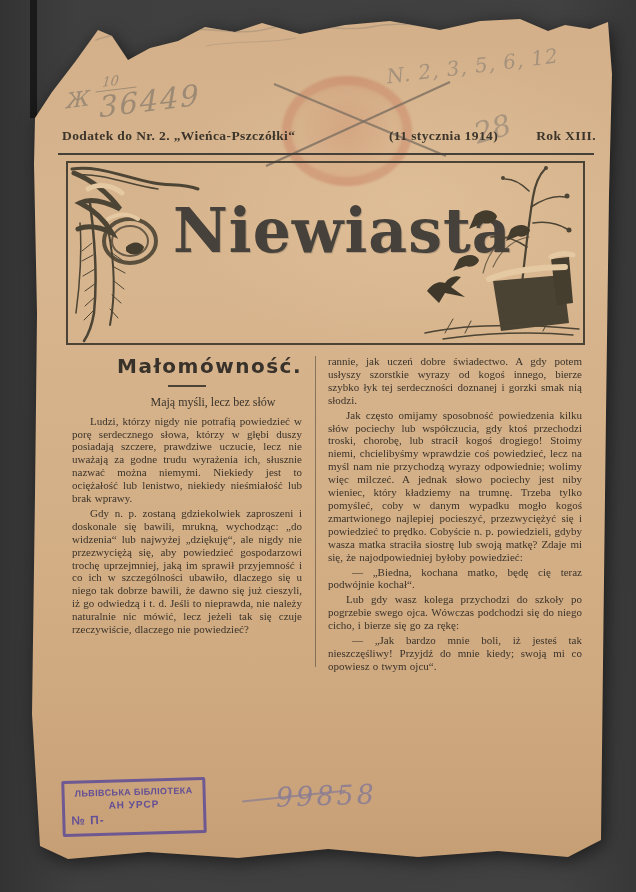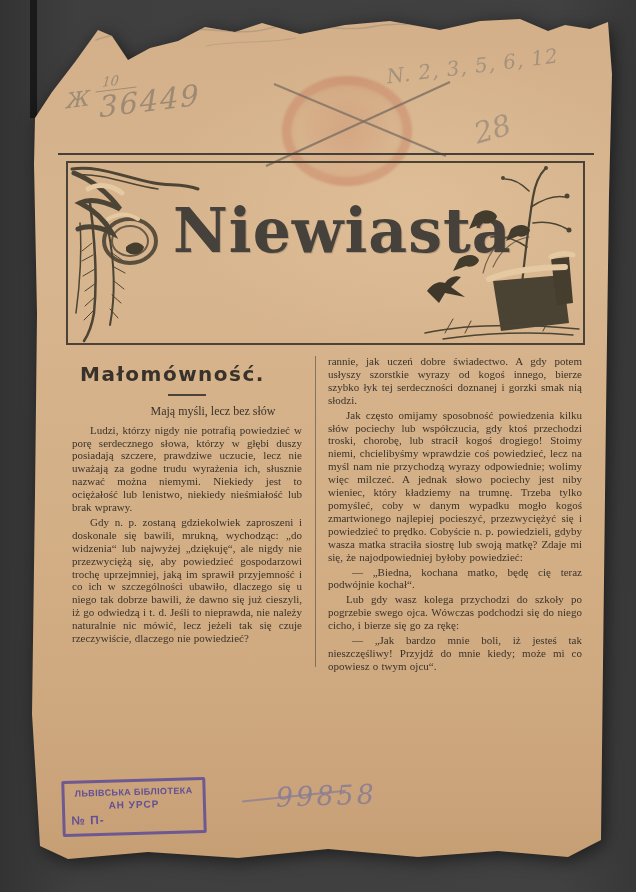--- a/index.html
+++ b/index.html
@@ -75,21 +75,21 @@
   .illo{position:absolute;top:0;height:180px;}
   .illo-left{left:0;width:132px;}
   .illo-right{right:0;width:160px;}
   
   .article{position:absolute;left:44px;top:340px;width:510px;display:flex;align-items:stretch;color:#3a332a;}
   .col-left{width:230px;}
   .col-divider{width:1px;background:rgba(92,82,66,.65);margin:2px 12px 6px 13px;}
   .col-right{width:254px;}
   .article-title{
     font-family:"DejaVu Sans", sans-serif;font-weight:bold;font-size:20px;letter-spacing:1.5px;
-    text-align:left;margin:8px;color:#38322a;
+    text-align:right;margin:0;color:#38322a;
   }
   .title-divider{width:38px;height:2px;background:#4a4336;margin:7px auto 9px;}
   .epigraph{font-size:12px;line-height:13.6px;margin-bottom:5px;text-align:center;}
   .epigraph .eline1{margin-left:52px;}
   .epigraph .eline2{margin-left:36px;}
   .para{font-size:11px;line-height:12.9px;text-align:justify;margin:2px 0 0;text-indent:18px;
         word-spacing:.5px;}
   .para.flush{text-indent:0;}
   .para.quote{text-indent:24px;}
   .col-right .para:first-child{margin-top:1px;}
@@ -117,20 +117,25 @@
   </div>
   <div class="pencil pencil-tr1">N. 2, 3, 5, 6, 12</div>
   <div class="pencil pencil-tr2">28</div>
 
   <div class="red-stamp"></div>
   <svg class="cross-lines" width="196" height="128">
     <line x1="6" y1="106" x2="190" y2="22" stroke="rgba(122,110,96,.8)" stroke-width="2"></line>
     <line x1="14" y1="24" x2="186" y2="96" stroke="rgba(122,110,96,.75)" stroke-width="2"></line>
   </svg>
 
+  <div class="header-row">
+    <span class="h-supp">Dodatek do Nr. 2. „Wieńca-Pszczółki“</span>
+    <span class="h-date">(11 stycznia 1914)</span>
+    <span class="h-vol">Rok XIII.</span>
+  </div>
   <div class="header-rule"></div>
 
   <div class="masthead">
     <svg class="illo illo-left" viewBox="0 0 132 180">
       <g stroke="#4c4434" fill="none" stroke-linecap="round">
         <path d="M4,6 C30,2 55,14 86,20 C100,23 116,20 130,26" stroke-width="3"></path>
         <path d="M10,12 C36,10 60,22 90,26" stroke-width="1.5"></path>
         <path d="M6,10 C26,18 40,30 52,46 C40,40 24,34 12,40 C24,46 36,56 44,70 C32,64 20,62 10,66" stroke-width="5"></path>
         <ellipse cx="62" cy="78" rx="26" ry="22" stroke-width="4" opacity="0.9"></ellipse>
         <ellipse cx="62" cy="78" rx="18" ry="15" stroke-width="2" opacity="0.8"></ellipse>
@@ -185,21 +190,21 @@
             <p class="para">Gdy n. p. zostaną gdziekolwiek zaproszeni i doskonale się bawili, mrukną, wychodząc: „do widzenia“ lub najwyżej „dziękuję“, ale nigdy nie przezwyciężą się, aby powiedzieć gospodarzowi trochę uprzejmniej, jaką im sprawił przyjemność i co ich w szczególności ubawiło, dlaczego się u niego tak dobrze bawili, że dawno się już cieszyli, iż go odwiedzą i t. d. Jeśli to nieprawda, nie należy naturalnie nic mówić, lecz jeżeli tak się czuje rzeczywiście, dlaczego nie powiedzieć?</p>
           </div>
     </div>
     <div class="col-divider"></div>
     <div class="col-right">
       <div>
             <p class="para flush">rannie, jak uczeń dobre świadectwo. A gdy potem usłyszy szorstkie wyrazy od kogoś innego, bierze szybko łyk tej serdeczności doznanej i gorzki smak nią słodzi.</p>
             <p class="para">Jak często omijamy sposobność powiedzenia kilku słów pociechy lub współczucia, gdy ktoś przechodzi troski, chorobę, lub stracił kogoś drogiego! Stoimy niemi, chcielibyśmy wprawdzie coś powiedzieć, lecz na myśl nam nie przychodzą wyrazy odpowiednie; wolimy więc milczeć. A jednak słowo pociechy jest niby wieniec, który kładziemy na trumnę. Trzeba tylko pomyśleć, coby w danym wypadku mogło kogoś zmartwionego najlepiej pocieszyć, przezwyciężyć się i powiedzieć to prędko. Cobyście n. p. powiedzieli, gdyby wasza matka straciła siostrę lub swoją matkę? Zdaje mi się, że najodpowiedniej byłoby powiedzieć:</p>
             <p class="para quote">— „Biedna, kochana matko, będę cię teraz podwójnie kochał“.</p>
             <p class="para">Lub gdy wasz kolega przychodzi do szkoły po pogrzebie swego ojca. Wówczas podchodzi się do niego cicho, i bierze się go za rękę:</p>
-            <p class="para quote">— „Jak bardzo mnie boli, iż jesteś tak nieszczęśliwy! Przyjdź do mnie kiedy; może mi co opowiesz o twym ojcu“.</p>
+            <p class="para quote">— „Jak bardzo mnie boli, iż jesteś tak nieszczęśliwy! Przyjdź do mnie kiedy; swoją mi co opowiesz o twym ojcu“.</p>
           </div>
     </div>
   </div>
 
   <div class="library-stamp">
     <div class="ln1">ЛЬВІВСЬКА БІБЛІОТЕКА</div>
     <div class="ln2">АН УРСР</div>
     <div class="ln3">№ П-</div>
   </div>
   <div class="accession">

